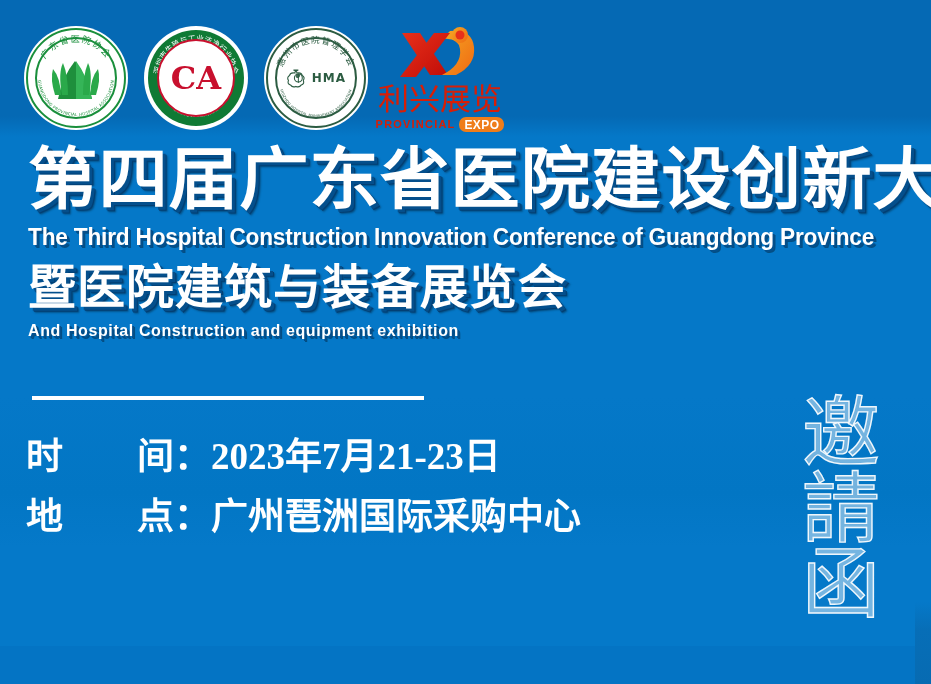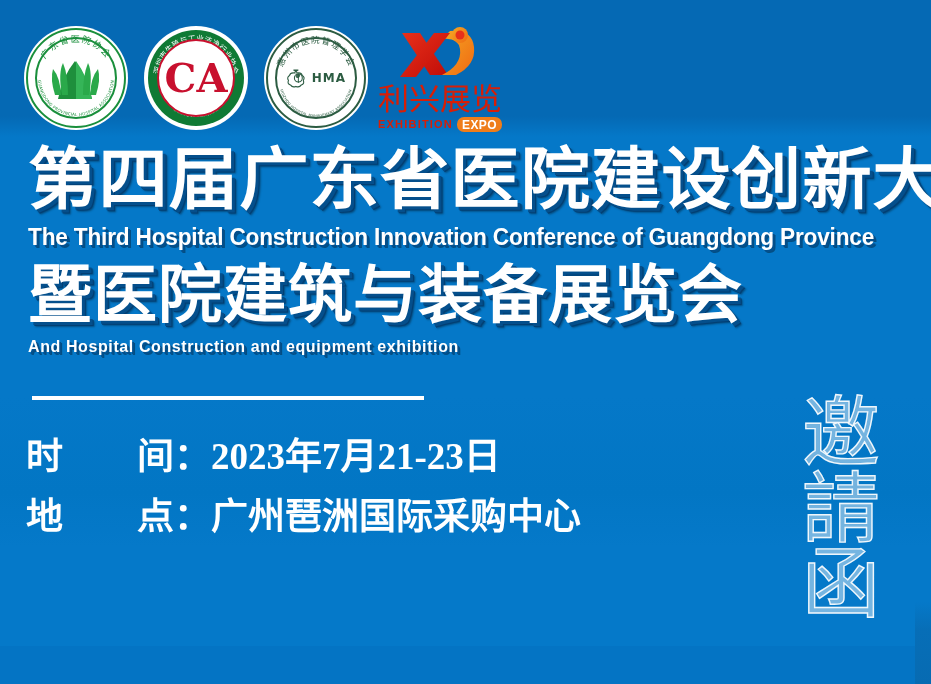--- a/index.html
+++ b/index.html
@@ -193,21 +193,21 @@
        4px 4px 0 #033f73,
        5px 5px 2px rgba(0,0,0,0.35);
   }
   .cn-title-1 {
     font-size: 68px;
     letter-spacing: 1px;
     transform: scaleX(1.02);
     transform-origin: left center;
   }
   .cn-title-2 {
-    font-size: 64px;
+    font-size: 48px;
     letter-spacing: 1px;
     transform-origin: left center;
   }
   .en-sub {
     font-family: "Liberation Sans", "DejaVu Sans", sans-serif;
     font-weight: 700;
     color: #ffffff;
     white-space: nowrap;
     line-height: 1;
     text-shadow:
@@ -341,21 +341,21 @@
           </defs>
           <text font-size="7.6" fill="#ffffff" font-family="DejaVu Sans, sans-serif" letter-spacing="0.2">
             <textPath href="#arcTop2" startOffset="50%" text-anchor="middle">深圳市生殖与工业洁净行业协会</textPath>
           </text>
           <text font-size="3.3" fill="#ffffff" font-family="DejaVu Sans, sans-serif" letter-spacing="0.15">
             <textPath href="#arcBot2" startOffset="50%" text-anchor="middle">深圳市生殖与工业洁净行业协会</textPath>
           </text>
         </svg>
         <div class="inner-white"></div>
         <div class="seal-core">
-          <span style="font-family:'DejaVu Serif',serif;font-size:40px;font-weight:700;color:#c8102e;line-height:1;">CA</span>
+          <span style="font-family:'DejaVu Serif',serif;font-size:32px;font-weight:700;color:#c8102e;line-height:1;">CA</span>
         </div>
       </div>
     </div>
 
     <div class="logo logo3">
       <div class="seal">
         <div class="band"></div>
         <div class="ring-outer"></div>
         <div class="ring-inner"></div>
         <svg class="seal-arc-text" viewBox="0 0 104 104">
@@ -401,21 +401,21 @@
           </defs>
           <path d="M12 8 L30 8 L58 50 L40 50 Z" fill="url(#lxRed)"></path>
           <path d="M60 6 Q82 4 84 22 Q86 40 66 50 L52 50 Q72 40 70 24 Q68 12 52 14 Z" fill="url(#lxOrange)"></path>
           <path d="M44 8 L60 8 L26 52 L10 52 Z" fill="url(#lxRed)"></path>
           <circle cx="70" cy="10" r="8" fill="url(#lxOrange)"></circle>
           <circle cx="70" cy="10" r="4.5" fill="#e8301a"></circle>
         </svg>
       </div>
       <div class="lx-cn">利兴展览</div>
       <div class="lx-en-row">
-        <span class="lx-en">EXHIBITION</span>
+        <span class="lx-en">PROVINCIAL</span>
         <span class="lx-expo">EXPO</span>
       </div>
     </div>
 
   </div>
 
   <div class="headline-wrap">
     <div class="cn-title cn-title-1">第四届广东省医院建设创新大会</div>
     <div class="en-sub en-sub-1">The Third Hospital Construction Innovation Conference of Guangdong Province</div>
     <div class="line-gap"></div>

